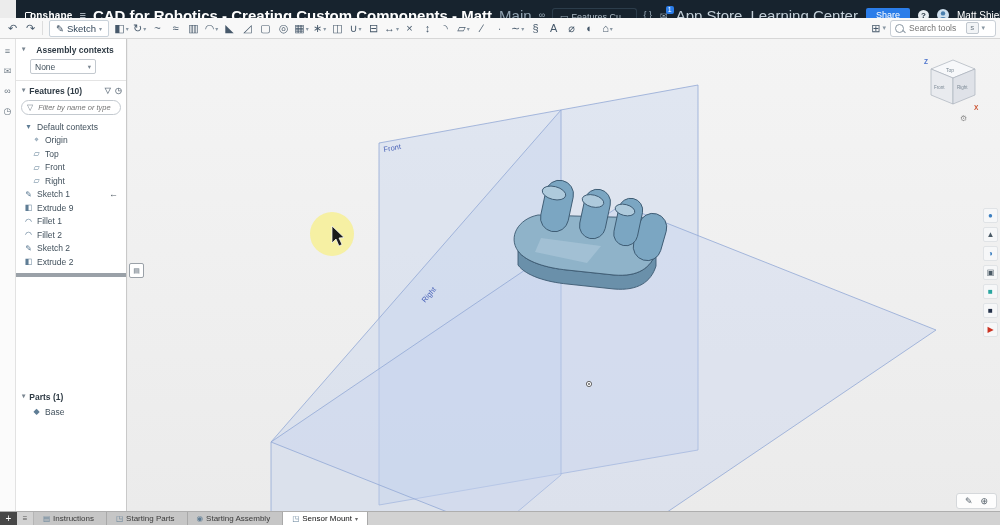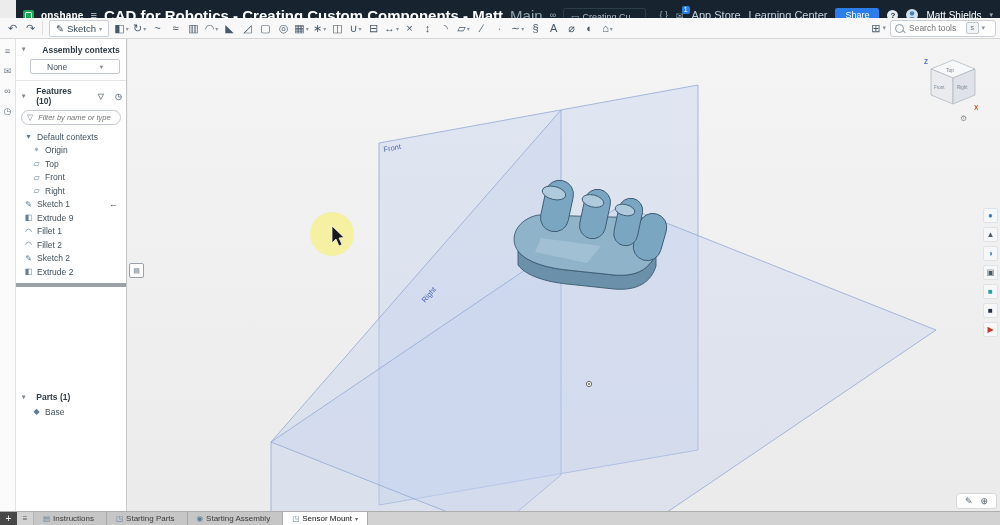--- a/index.html
+++ b/index.html
@@ -16,21 +16,21 @@
   .tb-menu{font-size:11px;color:#cfd8df;cursor:pointer}
   .tb-title{font-weight:bold;font-size:15px}
   .tb-branch{color:#93a4b2;font-size:15px}
   .tb-ic{color:#9fb0bd;font-size:9px}
   .doc-tab{display:flex;align-items:center;gap:3px;color:#aebcc7;font-size:9px;border:1px solid #2c3d4b;
            border-bottom:none;padding:1px 7px 2px;border-radius:3px 3px 0 0;height:13px;margin-top:3px}
   .tb-right{margin-left:auto;display:flex;align-items:center;gap:8px}
   .bell-wrap{position:relative}
   .badge{position:absolute;top:-4px;right:-6px;background:#2b7de9;color:#fff;font-size:7px;
          border-radius:2px;padding:0 2px;line-height:8px}
-  .tb-link{color:#c3cfd8;font-size:11px;cursor:pointer}
+  .tb-link{color:#c3cfd8;font-size:15px;cursor:pointer}
   .share-btn{background:#2b7de9;color:#fff;border:none;border-radius:2px;font-size:9px;
              padding:2px 10px;cursor:pointer;font-family:inherit}
   .help-circ{width:11px;height:11px;border-radius:50%;background:#e8edf1;color:#21303c;
              font-size:8px;font-weight:bold;display:flex;align-items:center;justify-content:center;cursor:pointer}
   .avatar{width:12px;height:12px;border-radius:50%;background:#cfe0ef;display:inline-block;overflow:hidden}
   .caret{font-size:7px;color:#9fb0bd}
 
   
   .toolbar{position:absolute;top:18px;left:0;right:0;height:21px;background:#f8f8f8;
            border-bottom:1px solid #d7d7d7;display:flex;align-items:center;gap:1px;
@@ -54,27 +54,27 @@
 
   
   .left-rail{position:absolute;top:39px;left:0;width:16px;bottom:13px;background:#fbfbfb;
              border-right:1px solid #e2e2e2;display:flex;flex-direction:column;align-items:center;
              gap:10px;padding-top:7px;box-sizing:border-box;font-size:9px;color:#6b7883}
   .rail-ic{cursor:pointer}
 
   
   .panel{position:absolute;top:39px;left:16px;width:111px;bottom:13px;background:#fff;
          border-right:1px solid #c9c9c9;box-sizing:border-box;font-size:8.5px;color:#41505c;overflow:hidden}
-  .p-head{display:flex;align-items:flex-start;gap:17px;font-weight:bold;font-size:8.5px;color:#2f3b45;
+  .p-head{display:flex;align-items:flex-start;gap:11px;font-weight:bold;font-size:8.5px;color:#2f3b45;
           padding:6px 4px 3px 6px}
   .p-caret{font-size:6.5px;color:#7a8691}
   .ctx-select{margin:1px 6px 6px 14px;border:1px solid #c3c9cf;border-radius:2px;height:13px;width:56px;
-              display:flex;align-items:center;justify-content:space-between;padding:0 16px;cursor:pointer;background:#fff}
+              display:flex;align-items:center;justify-content:space-between;padding:0 4px;cursor:pointer;background:#fff}
   .p-div{height:1px;background:#e4e4e4;margin:0 0 2px}
-  .feat-head{display:flex;align-items:center;gap:11px;font-weight:bold;color:#2f3b45;padding:3px 4px 3px 6px}
+  .feat-head{display:flex;align-items:flex-start;gap:4px;font-weight:bold;color:#2f3b45;padding:3px 4px 3px 6px}
   .feat-head .spacer{flex:1}
   .mini-ic{font-size:8px;color:#76828d;cursor:pointer}
   .filter-box{margin:1px 5px 4px;border:1px solid #c3c9cf;border-radius:8px;height:13px;
               display:flex;align-items:center;gap:3px;padding:0 5px;background:#fff}
   .filter-box input{border:none;outline:none;width:80px;font-size:7.5px;font-style:italic;
                     color:#555;font-family:inherit;background:transparent}
   .tree{padding:1px 0}
   .tree-row{display:flex;align-items:center;gap:4px;height:13.5px;padding-left:8px;cursor:pointer}
   .tree-row.indent{padding-left:16px}
   .t-icon{width:9px;text-align:center;font-size:8px;color:#5f7d95;flex:0 0 auto}
@@ -117,21 +117,21 @@
 
 <div class="topbar">
   <span class="logo-mark"></span>
   <span class="logo-text">onshape</span>
   <span class="tb-menu">≡</span>
   <span class="tb-title">CAD for Robotics - Creating Custom Components - Matt</span>
   <span class="tb-branch">Main</span>
   <span class="tb-ic">∞</span>
   <span class="doc-tab">
     <span class="tb-ic">▭</span>
-    <span>Creating Cu...</span>
+    <span>Features Cu...</span>
   </span>
   <span class="tb-right">
     <span class="tb-ic">{ }</span>
     <span class="bell-wrap">
       <span class="tb-ic">✉</span>
       <span class="badge">1</span>
     </span>
     <span class="tb-link">App Store</span>
     <span class="tb-link">Learning Center</span>
     <button class="share-btn">Share</button>

